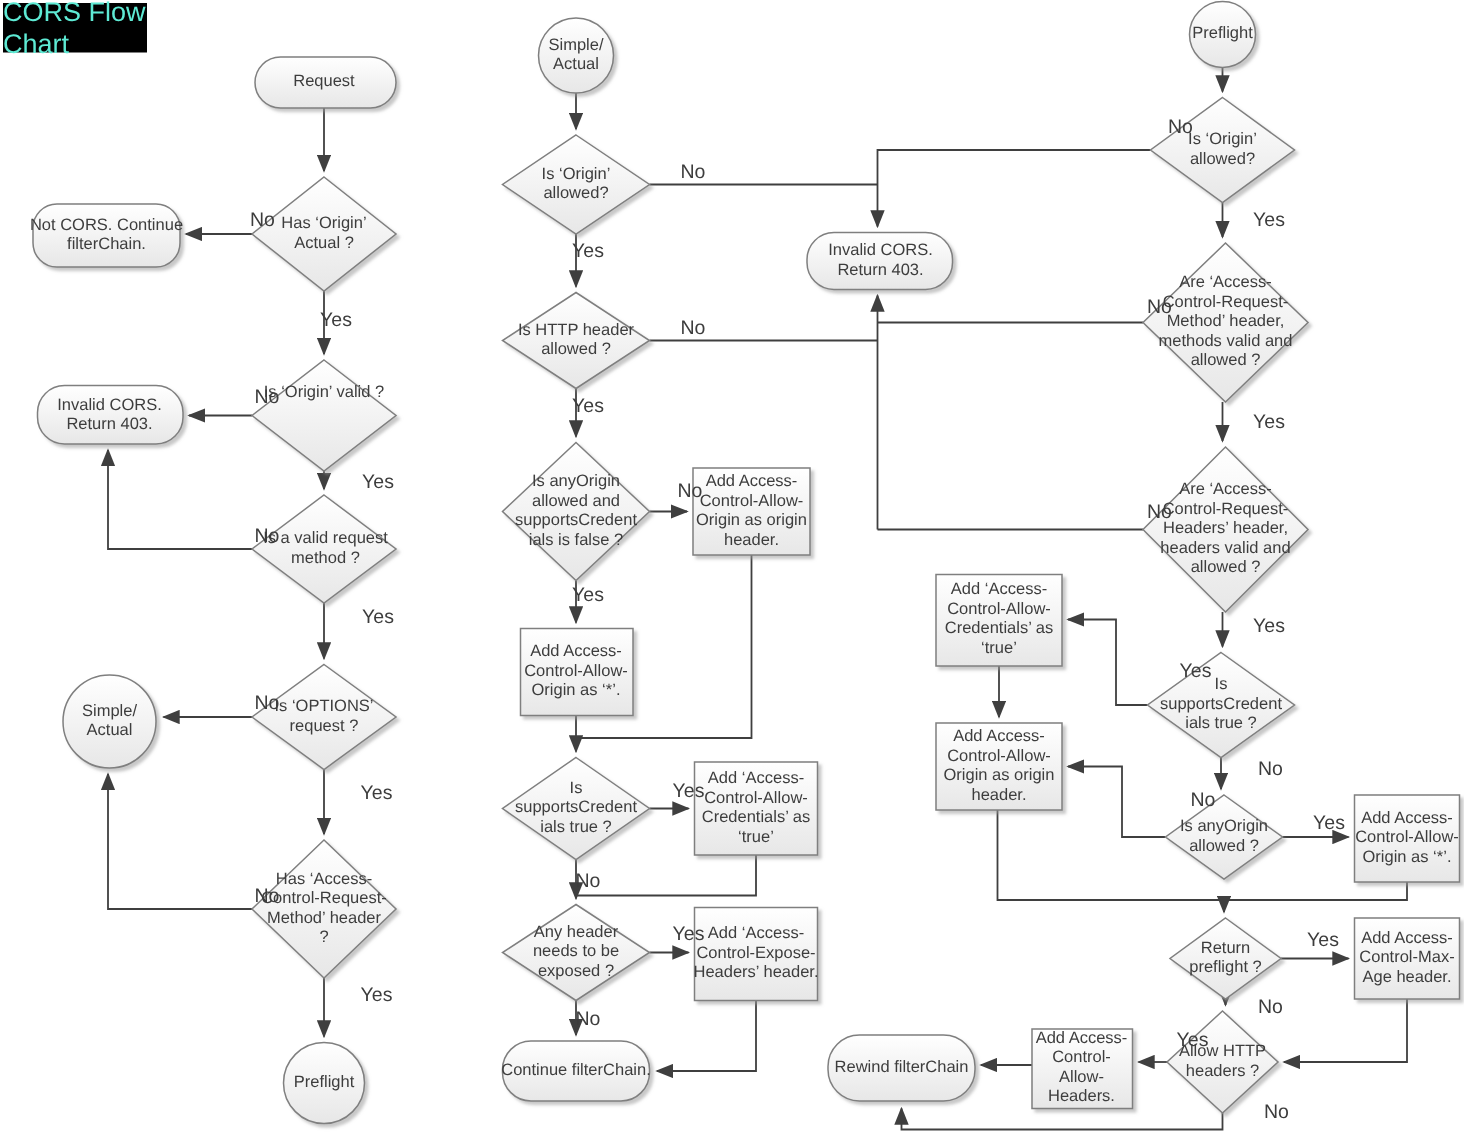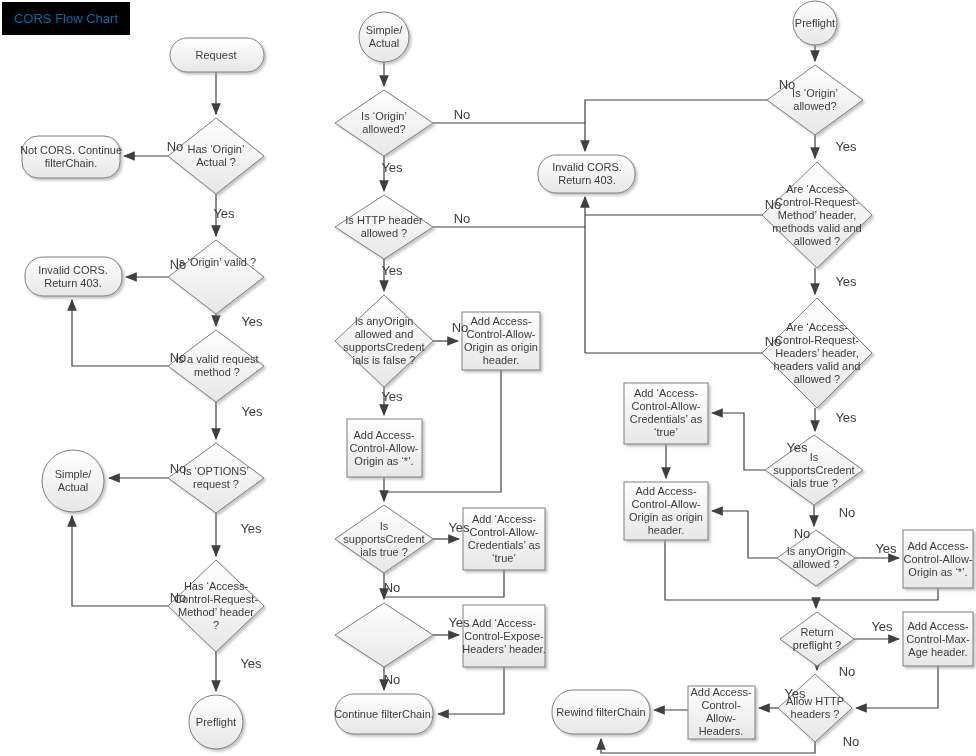--- a/index.html
+++ b/index.html
@@ -5,22 +5,22 @@
   html,body{margin:0;padding:0;background:#ffffff;}
   .canvas{position:relative;width:976px;height:756px;background:#ffffff;
           font-family:"Liberation Sans",sans-serif;overflow:hidden;}
   .canvas svg{position:absolute;left:0;top:0;}
   .sh{fill:url(#g);stroke:#7f7f7f;stroke-width:1;filter:url(#ds);}
   .ln{fill:none;stroke:#3f3f3f;stroke-width:1.2;}
   .nlabel{position:absolute;transform:translate(-50%,-50%);white-space:pre-line;
           text-align:center;font-size:11px;line-height:13px;color:#3d3d3d;}
   .elabel{position:absolute;transform:translate(-50%,-50%);font-size:13px;
           color:#3d3d3d;white-space:nowrap;padding-left:36px;}
-  .title{position:absolute;left:2px;top:2px;width:128px;height:33px;background:#000;
-         color:#0369a1;font-size:13px;display:flex;align-items:center;justify-content:center;}
+  .title{position:absolute;left:2px;top:2px;width:96px;height:33px;background:#000;
+         color:#5eead4;font-size:18px;display:flex;align-items:center;justify-content:center;}
 </style>
 </head>
 <body>
 
 <div class="canvas">
 
 <svg width="976" height="756" viewBox="0 0 976 756">
   <defs>
     <linearGradient id="g" x1="0" y1="0" x2="0" y2="1">
       <stop offset="0" stop-color="#ffffff"></stop>
@@ -170,20 +170,23 @@
 <div class="nlabel" style="left:384px;top:448px;width:78px">Add Access-
 Control-Allow-
 Origin as ‘*’.</div>
 <div class="nlabel" style="left:384px;top:539px;width:110px">Is
 supportsCredent
 ials true ?</div>
 <div class="nlabel" style="left:504px;top:539px;width:82px">Add ‘Access-
 Control-Allow-
 Credentials’ as
 ‘true’</div>
+<div class="nlabel" style="left:384px;top:635px;width:90px">Any header
+needs to be
+exposed ?</div>
 <div class="nlabel" style="left:504px;top:636px;width:90px">Add ‘Access-
 Control-Expose-
 Headers’ header.</div>
 <div class="nlabel" style="left:384px;top:714px;width:112px">Continue filterChain.</div>
 
 <div class="nlabel" style="left:815px;top:23px;width:60px">Preflight</div>
 <div class="nlabel" style="left:815px;top:100px;width:80px">Is ‘Origin’
 allowed?</div>
 <div class="nlabel" style="left:817px;top:215px;width:112px">Are ‘Access-
 Control-Request-

